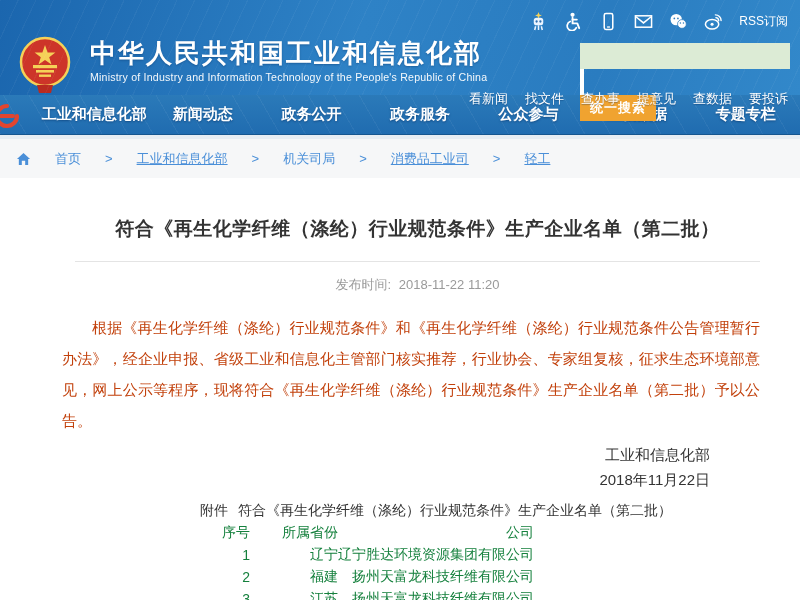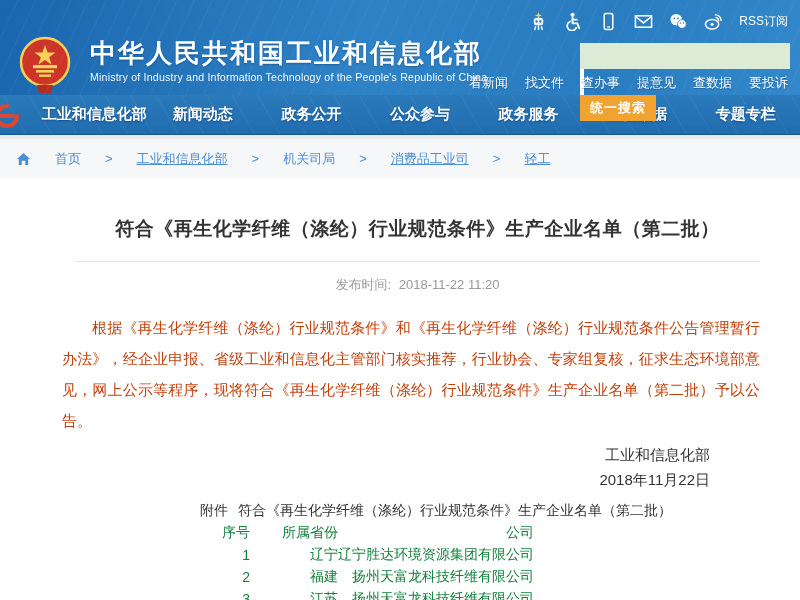--- a/index.html
+++ b/index.html
@@ -21,21 +21,21 @@
   .icon-row .ico { width:19px; height:19px; display:block; }
   .rss { color:#fff; font-size:12px; white-space:nowrap; }
 
   .search-row { position:absolute; top:43px; right:10px; display:flex; z-index:2;flex-direction:column; }
   .search-input { width:210px; height:26px; border:none; outline:none; background:#dcebd5;
     padding:0 8px; font-size:13px; color:#333; }
   .search-gap { width:4px; height:26px; background:#fff; }
   .search-btn { width:76px; height:26px; border:none; background:#f0a330; color:#fff;
     font-size:13px; font-weight:bold; cursor:pointer; letter-spacing:1px; }
 
-  .quick-links { position:absolute; top:74px; right:12px; display:flex; gap:17px; z-index:2; }
+  .quick-links { position:absolute; top:90px; right:12px; display:flex; gap:17px; z-index:2; }
   .quick-links a { color:#fff; font-size:13px; text-decoration:none; white-space:nowrap;
     text-shadow:0 1px 1px rgba(0,40,90,.4); }
 
   
   .navbar { position:relative; height:40px; display:flex; align-items:center;
     background: linear-gradient(180deg, #2b7ab9 0%, #206cb0 100%);
     border-bottom:1px solid #16568f; }
   .navbar::after { content:""; position:absolute; inset:0; pointer-events:none;
     background: repeating-linear-gradient(60deg, rgba(255,255,255,0.05) 0 1px, transparent 1px 22px); }
   .nav-logo { position:absolute; left:-7px; top:7px; width:28px; height:28px; z-index:2; }
@@ -144,22 +144,22 @@
 
 <div class="navbar">
   <svg class="nav-logo" viewBox="0 0 28 28">
     <path d="M14 4 A10 10 0 1 0 24 14" fill="none" stroke="#e2452f" stroke-width="4.2" stroke-linecap="round"></path>
     <path d="M8 14 L20 14" stroke="#e2452f" stroke-width="4" stroke-linecap="round"></path>
   </svg>
   <div class="nav-items">
     <a href="#">工业和信息化部</a>
     <a href="#">新闻动态</a>
     <a href="#">政务公开</a>
+    <a href="#">政务服务</a>
     <a href="#">公众参与</a>
-    <a href="#">政务服务</a>
     <a href="#">工信数据</a>
     <a href="#">专题专栏</a>
   </div>
 </div>
 <div class="nav-strip"></div>
 
 <div class="breadcrumb">
   <svg class="home-ico" viewBox="0 0 16 15">
     <path d="M1 7.5 L8 1 L15 7.5 L13 7.5 L13 14 L9.8 14 L9.8 9.5 L6.2 9.5 L6.2 14 L3 14 L3 7.5 Z" fill="#4a8fd8"></path>
   </svg>

